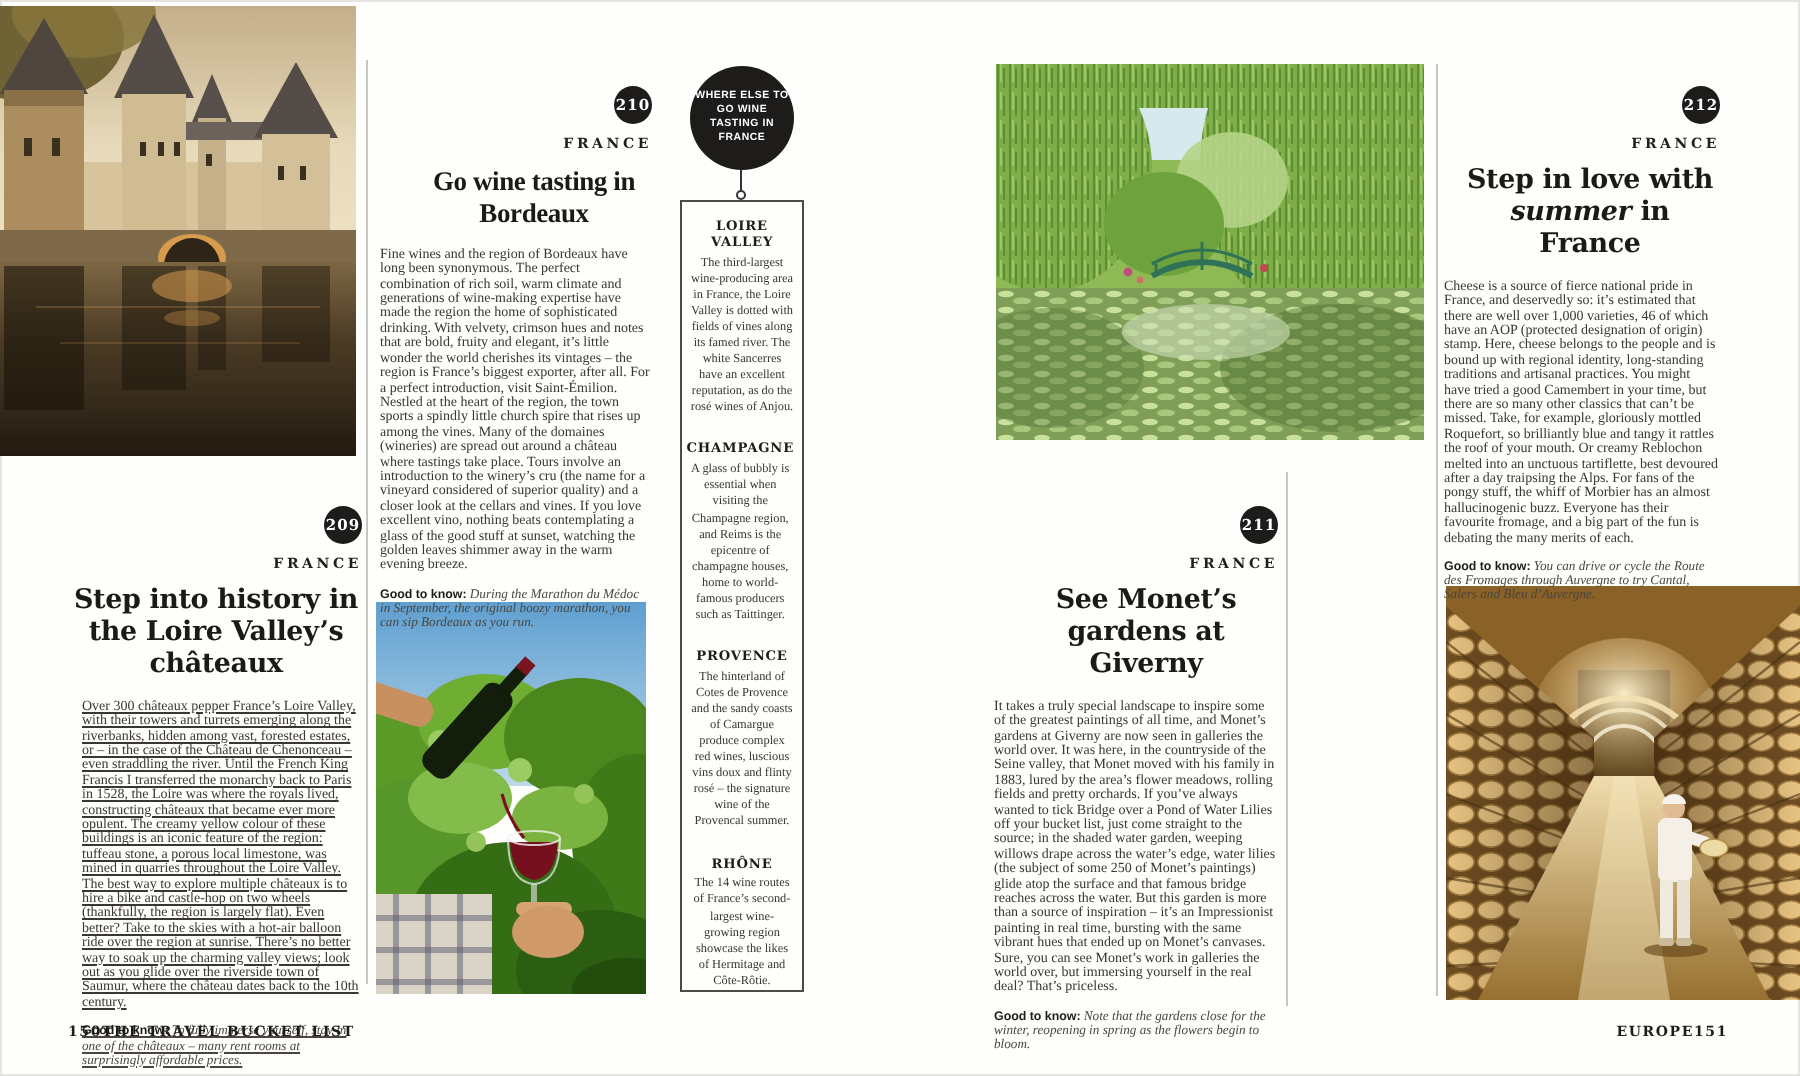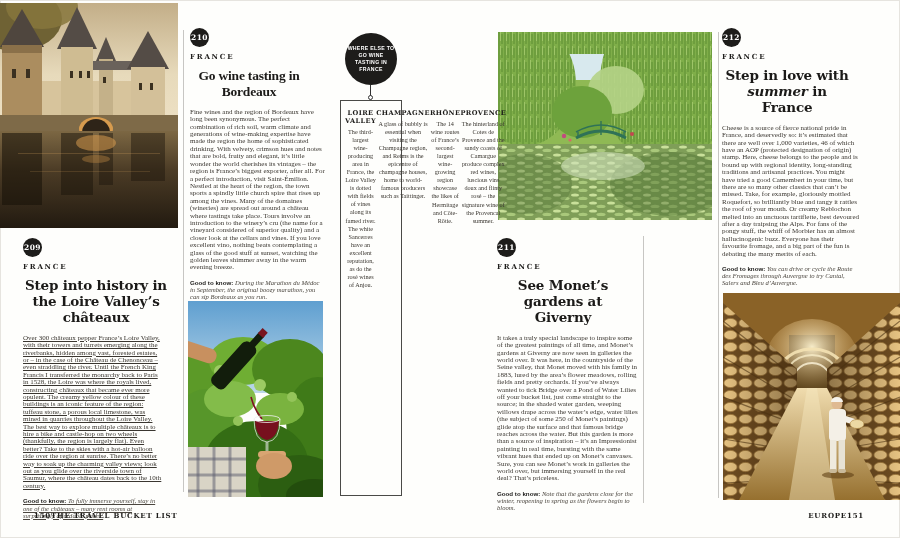--- a/index.html
+++ b/index.html
@@ -4,21 +4,21 @@
 <style>
   html,body{margin:0;padding:0;background:#e9e7e2;}
   .spread{
     position:relative;width:900px;height:538px;margin:0 auto;
     background:#fefefc;overflow:hidden;
     box-shadow:inset 0 0 0 1px #e6e4df;
     font-family:"Liberation Serif",serif;color:#36322e;
   }
   .ph{position:absolute;display:block;}
   .rule{position:absolute;width:1px;background:#c7c6c3;}
-  .article{position:absolute;display:flex;flex-direction:column;align-items:flex-start;text-align:center;}
+  .article{position:absolute;display:flex;flex-direction:column;align-items:flex-end;text-align:center;margin-top:15px;}
   .badge{
     width:19px;height:19px;border-radius:50%;background:#1d1c1a;color:#fff;
     font:700 7.5px/19px "DejaVu Serif",serif;letter-spacing:.5px;text-align:center;
     margin-bottom:5px;
   }
   .country{
     font:700 7px "DejaVu Serif",serif;letter-spacing:1.8px;color:#201f1d;margin-bottom:7px;
   }
   .title{
     margin:0 0 9px 0;font:700 13.5px/1.18 "DejaVu Serif",serif;letter-spacing:-.2px;color:#1b1a18;
@@ -53,21 +53,21 @@
     padding:2px;box-sizing:border-box;
   }
   .connector{position:absolute;left:370px;top:85px;width:1px;height:11px;background:#333;}
   .connector-dot{
     position:absolute;left:368px;top:95px;width:5px;height:5px;border-radius:50%;
     background:#fff;border:1px solid #333;box-sizing:border-box;
   }
   .sidebox{
     position:absolute;left:340px;top:100px;width:62px;height:396px;
     border:1px solid #4a4a47;box-sizing:border-box;
-    display:flex;flex-direction:row;align-items:flex-start;
+    display:flex;flex-direction:column;align-items:flex-end;
     padding:9px 4px;text-align:center;
   }
   .sb-entry{margin-bottom:13px;}
   .sb-head{font:700 6.6px/1.2 "DejaVu Serif",serif;letter-spacing:.4px;color:#1d1c1a;margin-bottom:2px;}
   .sb-text{font:6.2px/1.3 "Liberation Serif",serif;color:#3a3630;}
   .footer{
     position:absolute;top:511px;display:flex;
     font:700 7px "DejaVu Serif",serif;letter-spacing:.8px;color:#1d1c1a;
   }
   .footer-left{left:34px;}
@@ -283,26 +283,26 @@
   <aside class="sidebox">
     <div class="sb-entry">
       <div class="sb-head">LOIRE VALLEY</div>
       <div class="sb-text">The third-largest wine-producing area in France, the Loire Valley is dotted with fields of vines along its famed river. The white Sancerres have an excellent reputation, as do the rosé wines of Anjou.</div>
     </div>
     <div class="sb-entry">
       <div class="sb-head">CHAMPAGNE</div>
       <div class="sb-text">A glass of bubbly is essential when visiting the Champagne region, and Reims is the epicentre of champagne houses, home to world-famous producers such as Taittinger.</div>
     </div>
     <div class="sb-entry">
+      <div class="sb-head">PROVENCE</div>
+      <div class="sb-text">The hinterland of Cotes de Provence and the sandy coasts of Camargue produce complex red wines, luscious vins doux and flinty rosé – the signature wine of the Provencal summer.</div>
+    </div>
+    <div class="sb-entry">
       <div class="sb-head">RHÔNE</div>
       <div class="sb-text">The 14 wine routes of France’s second-largest wine-growing region showcase the likes of Hermitage and Côte-Rôtie.</div>
-    </div>
-    <div class="sb-entry">
-      <div class="sb-head">PROVENCE</div>
-      <div class="sb-text">The hinterland of Cotes de Provence and the sandy coasts of Camargue produce complex red wines, luscious vins doux and flinty rosé – the signature wine of the Provencal summer.</div>
     </div>
   </aside>
 
   <section class="article a-monet">
     <div class="badge">211</div>
     <div class="country">FRANCE</div>
     <h2 class="title">See Monet’s gardens at Giverny</h2>
     <p class="body">It takes a truly special landscape to inspire some of the greatest paintings of all time, and Monet’s gardens at Giverny are now seen in galleries the world over. It was here, in the countryside of the Seine valley, that Monet moved with his family in 1883, lured by the area’s flower meadows, rolling fields and pretty orchards. If you’ve always wanted to tick Bridge over a Pond of Water Lilies off your bucket list, just come straight to the source; in the shaded water garden, weeping willows drape across the water’s edge, water lilies (the subject of some 250 of Monet’s paintings) glide atop the surface and that famous bridge reaches across the water. But this garden is more than a source of inspiration – it’s an Impressionist painting in real time, bursting with the same vibrant hues that ended up on Monet’s canvases. Sure, you can see Monet’s work in galleries the world over, but immersing yourself in the real deal? That’s priceless.</p>
     <p class="gtk"><b>Good to know:</b> <i>Note that the gardens close for the winter, reopening in spring as the flowers begin to bloom.</i></p>
   </section>

